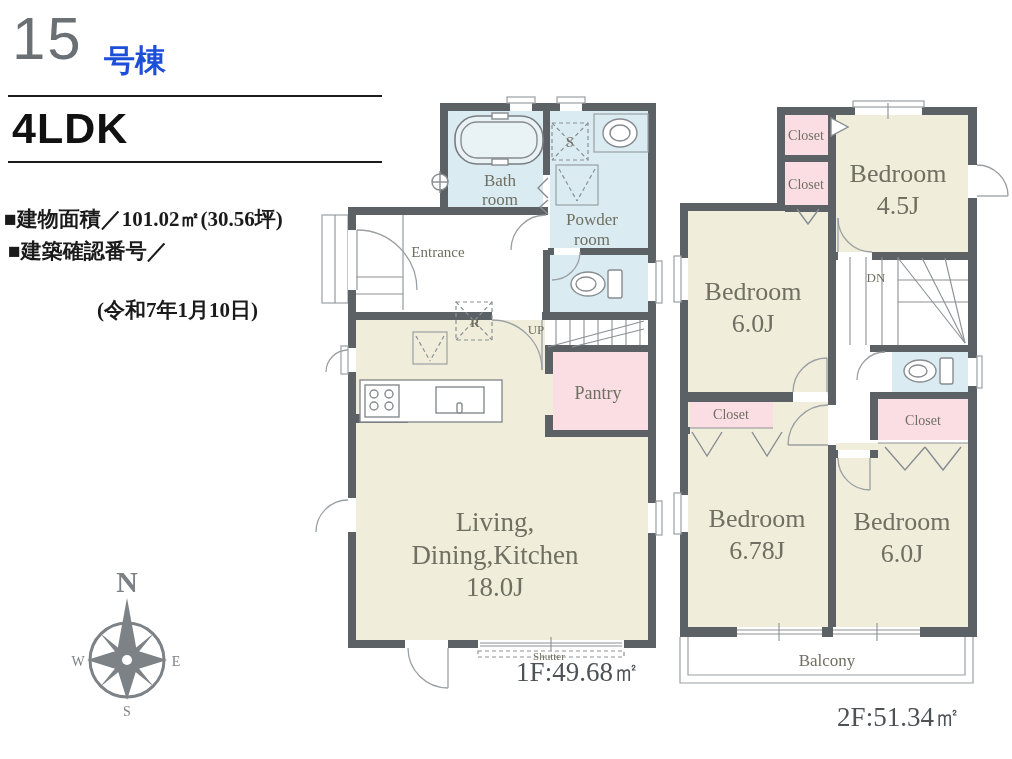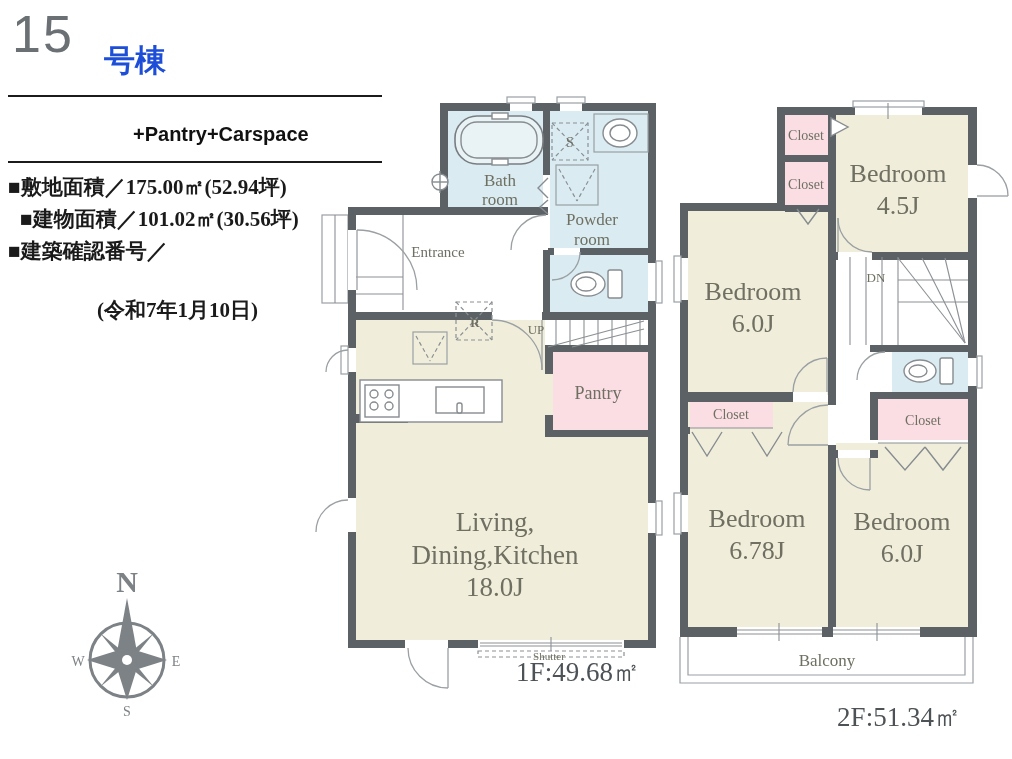--- a/index.html
+++ b/index.html
@@ -1,19 +1,19 @@
 <!DOCTYPE html>
 <html><head>
 <meta charset="utf-8">
 <style>
   html,body{margin:0;padding:0;background:#fff;}
   #stage{position:relative;width:1012px;height:759px;background:#ffffff;overflow:hidden;
          font-family:"Liberation Sans","DejaVu Sans",sans-serif;}
   .abs{position:absolute;}
-  .hdr-num{left:12px;top:4px;font-size:52px;font-weight:normal;color:#6a7074;letter-spacing:2px;}
+  .hdr-num{left:12px;top:4px;font-size:60px;font-weight:normal;color:#6a7074;letter-spacing:2px;}
   .hdr-suffix{left:104px;top:40px;font-size:31px;font-weight:bold;color:#1d4ed8;}
   .rule{left:8px;width:374px;height:2px;background:#1b1b1b;}
   .plan-type{left:12px;top:104px;font-size:43px;font-weight:bold;color:#111;letter-spacing:1px;}
   .plan-extra{left:133px;top:123px;font-size:20px;font-weight:bold;color:#111;}
   .spec{font-family:"Liberation Serif","DejaVu Serif",serif;font-weight:bold;color:#1a1a1a;
         font-size:21px;white-space:nowrap;}
   svg text{font-family:"Liberation Serif","DejaVu Serif",serif;}
   .w{fill:#5c6166;}
   .gap{fill:#ffffff;}
   .cream{fill:#f0eedb;}
@@ -32,24 +32,23 @@
   .cmp{fill:#7d8286;text-anchor:middle;font-family:"Liberation Serif","DejaVu Serif",serif;}
 </style>
 </head>
 <body>
 
 <div id="stage">
 
   <div class="abs hdr-num">15</div>
   <div class="abs hdr-suffix">号棟</div>
   <div class="abs rule" style="top:95px;"></div>
-  <div class="abs plan-extra">+Pantry+Carspace</div>
+  <div class="abs plan-type">4LDK</div>
   <div class="abs rule" style="top:161px;"></div>
-  <div class="abs spec" style="left:8px;top:173px;">■敷地面積／175.00㎡(52.94坪)</div>
-  <div class="abs spec" style="left:20px;top:205px;">■建物面積／101.02㎡(30.56坪)</div>
+  <div class="abs spec" style="left:4px;top:205px;">■建物面積／101.02㎡(30.56坪)</div>
   <div class="abs spec" style="left:8px;top:237px;">■建築確認番号／</div>
   <div class="abs spec" style="left:70px;top:296px;margin-left:27px;">(令和7年1月10日)</div>
 
   <svg class="abs" style="left:50px;top:553px;" width="160" height="182" viewBox="50 553 160 182">
     <g>
       <circle cx="127" cy="660" r="37" fill="none" stroke="#7d8286" stroke-width="3"></circle>
       <polygon fill="#7d8286" points="154,633 129.8,662.8 124.2,657.2"></polygon>
       <polygon fill="#7d8286" points="100,687 129.8,662.8 124.2,657.2"></polygon>
       <polygon fill="#7d8286" points="100,633 124.2,662.8 129.8,657.2"></polygon>
       <polygon fill="#7d8286" points="154,687 124.2,662.8 129.8,657.2"></polygon>

